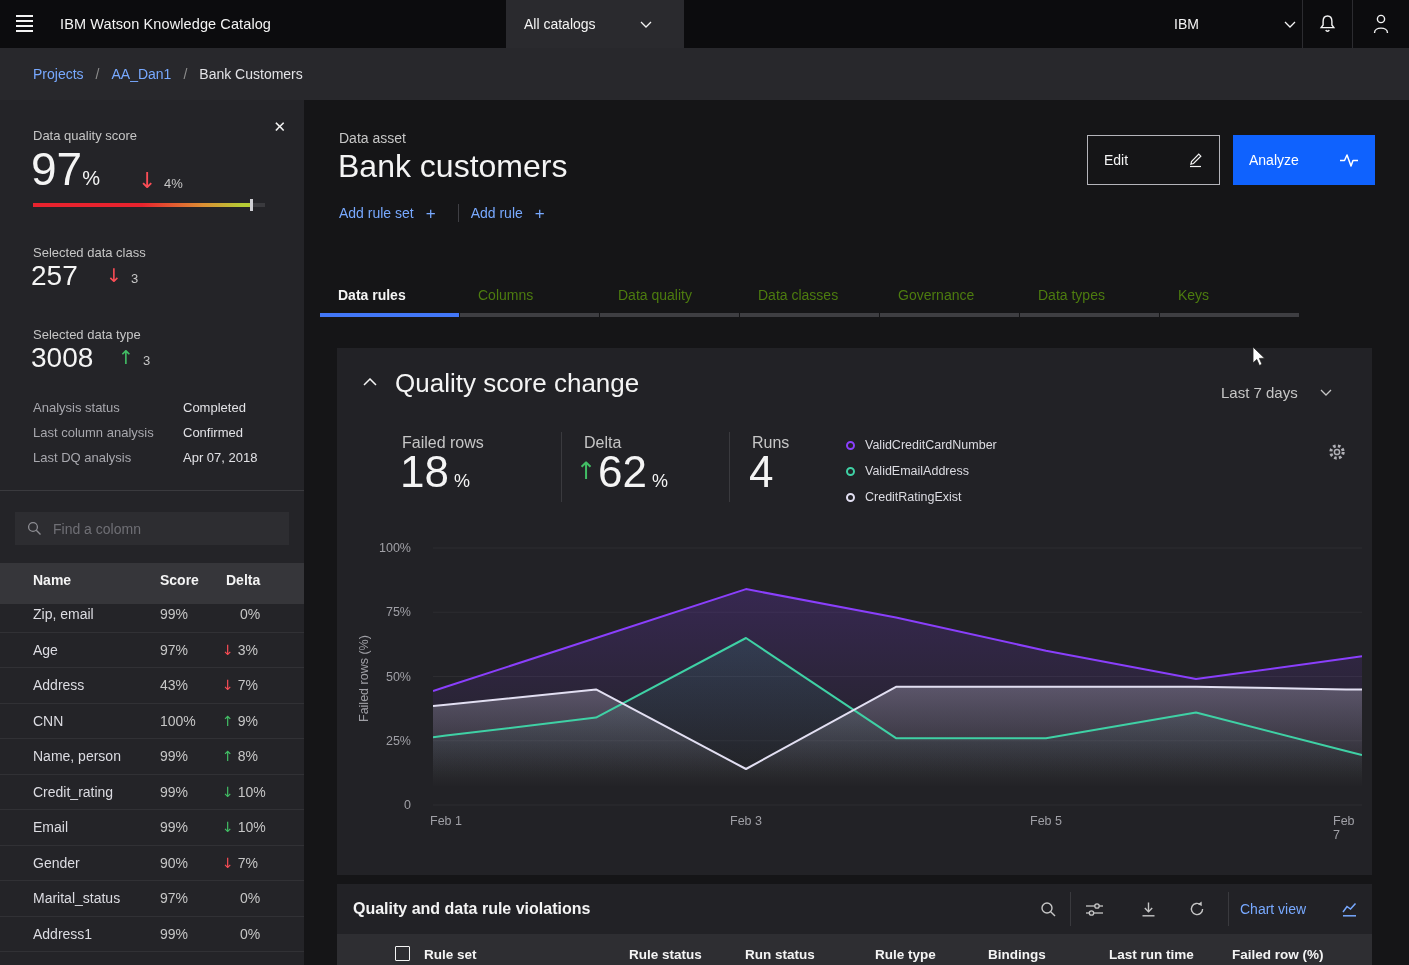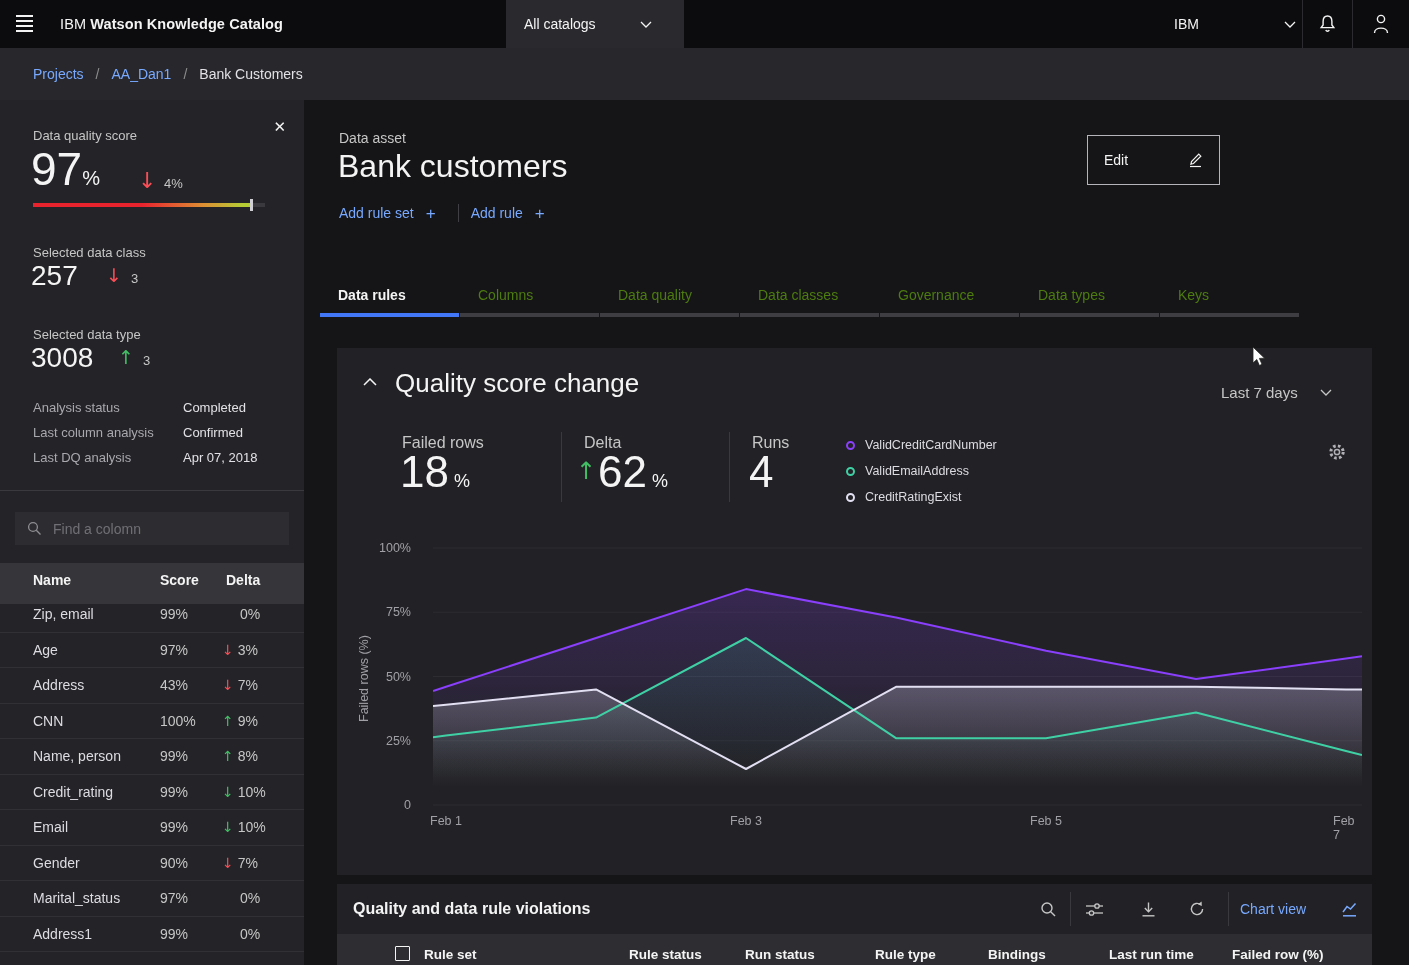--- a/index.html
+++ b/index.html
@@ -9,21 +9,21 @@
     background:#151517; font-family:"Liberation Sans",sans-serif;
     color:#f4f4f4; -webkit-font-smoothing:antialiased;
   }
   .abs { position:absolute; }
 
   
   .topbar { position:absolute; top:0; left:0; width:1409px; height:48px; background:#0c0c0e; }
   .hamburger { position:absolute; left:16px; top:15px; width:20px; height:18px; cursor:pointer; }
   .hamburger i { display:block; width:17px; height:2px; background:#f4f4f4; margin-bottom:3px; }
   .brand { position:absolute; left:60px; top:16px; font-size:14.5px; color:#f4f4f4; letter-spacing:.1px; }
-  .brand b { font-weight:700;text-align:right; }
+  .brand b { font-weight:400;text-align:right; }
   .tb-section { position:absolute; top:0; height:48px;margin-left:12px; }
   .catalogs { left:494px; width:178px; background:#2a2a2e; }
   .catalogs .lbl { position:absolute; left:18px; top:16px; font-size:14px; color:#f4f4f4; }
   .searchbar { left:672px; width:474px; background:#27272b; }
   .searchbar input { position:absolute; left:50px; top:0; width:400px; height:48px; background:transparent;
     border:0; outline:0; color:#c6c6c6; font-size:14.5px; font-family:inherit; }
   .searchbar input::placeholder { color:#6a6a70; }
   .account { left:1146px; width:156px; background:#0c0c0e; }
   .account .lbl { position:absolute; left:16px; top:16px; font-size:14px; color:#f4f4f4; }
   .tb-divider { position:absolute; top:0; width:1px; height:48px; background:#2c2c30; }
@@ -296,20 +296,26 @@
       <span class="plus">+</span>
     </div>
 
     <div class="btn btn-edit">
       <span>Edit</span>
       <svg width="16" height="16" viewBox="0 0 16 16">
           <path d="M11.8 2.2 L13.8 4.2 L6.5 11.5 L3.9 12.1 L4.5 9.5 Z" fill="none" stroke="#f4f4f4" stroke-width="1.2"></path>
           <line x1="3" y1="14.5" x2="14" y2="14.5" stroke="#f4f4f4" stroke-width="1.2"></line>
         </svg>
     </div>
+    <div class="btn btn-analyze">
+      <span>Analyze</span>
+      <svg width="19" height="15" viewBox="0 0 19 15">
+          <polyline points="0,7.5 4.5,7.5 7,2 11,13 13,7.5 18,7.5" fill="none" stroke="#ffffff" stroke-width="1.5" stroke-linejoin="round"></polyline>
+        </svg>
+    </div>
 
     <div class="tabs" id="tabs">
         <div class="tab active">
           <span class="t-label">Data rules</span>
           <span class="t-bar"></span>
         </div>
         <div class="tab">
           <span class="t-label">Columns</span>
           <span class="t-bar"></span>
         </div>

